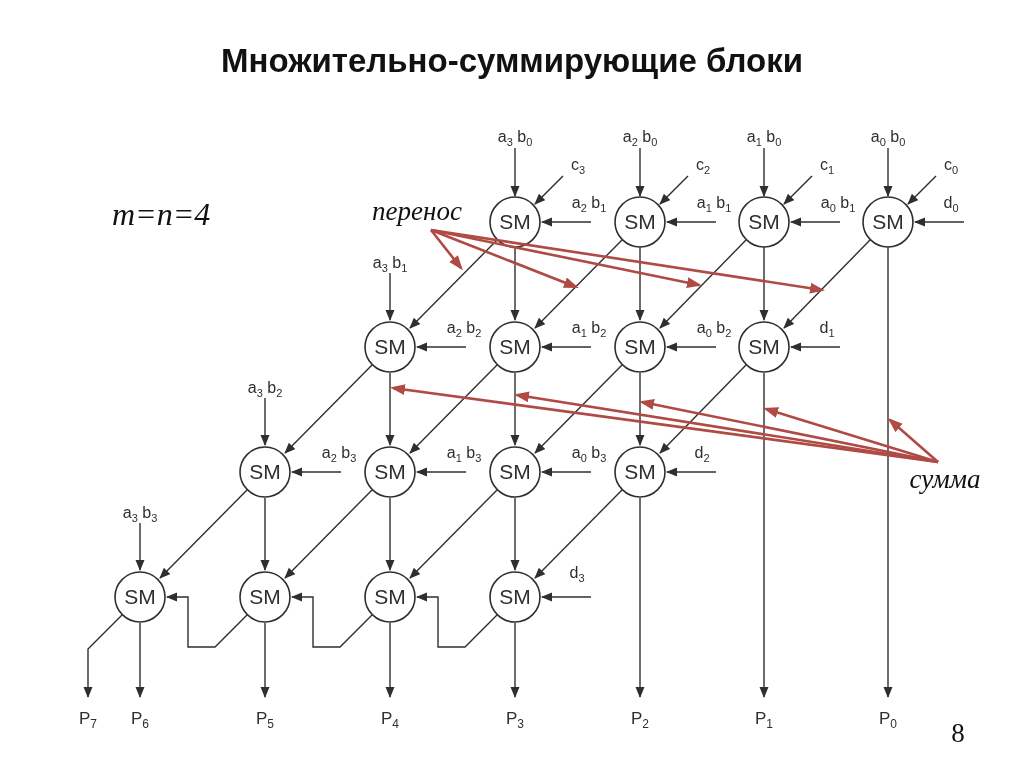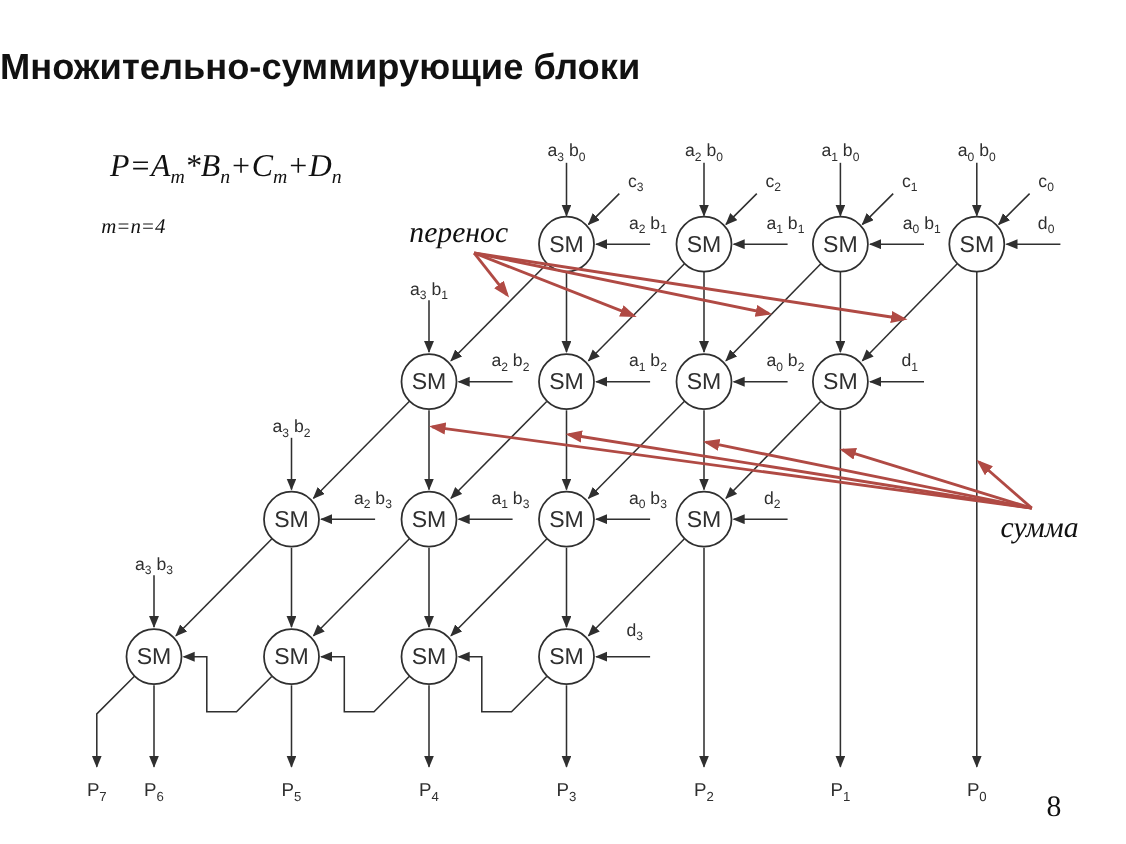--- a/index.html
+++ b/index.html
@@ -1,23 +1,23 @@
 <!DOCTYPE html>
 <html><head>
 <meta charset="utf-8">
 <style>
   html,body{margin:0;padding:0;background:#ffffff;}
   .slide{position:relative;width:1024px;height:767px;background:#ffffff;overflow:hidden;
          font-family:"Liberation Sans",sans-serif;color:#1c1c1c;}
   .slide svg{position:absolute;left:0;top:0;}
-  .title{position:absolute;top:42px;left:0;width:100%;
+  .title{position:absolute;top:42px;left:0;width:100%;text-align:center;
          font-weight:bold;font-size:33px;letter-spacing:0px;color:#111;}
   .math{font-family:"Liberation Serif",serif;font-style:italic;color:#111;}
   .f1{position:absolute;left:100px;top:135px;font-size:29px;}
-  .f2{position:absolute;left:92px;top:196px;font-size:19px;}
+  .f2{position:absolute;left:112px;top:196px;font-size:32px;}
   .carry-lab{position:absolute;left:417px;top:196px;transform:translateX(-50%);font-size:27px;}
   .sum-lab{position:absolute;left:945px;top:464px;transform:translateX(-50%);font-size:27px;text-align:center;}
   .pnum{position:absolute;left:958px;top:718px;transform:translateX(-50%);
         font-family:"Liberation Serif",serif;font-size:27px;font-style:normal;color:#111;}
   sub{font-size:62%;line-height:0;}
 </style>
 </head>
 <body>
 
 <div class="slide">
@@ -196,19 +196,18 @@
         <polyline points="431,230 822,290" fill="none" stroke="#b04a44" stroke-width="2.6" marker-end="url(#arrow-red)"></polyline>
         <polyline points="938,462 393,388" fill="none" stroke="#b04a44" stroke-width="2.6" marker-end="url(#arrow-red)"></polyline>
         <polyline points="938,462 517,395" fill="none" stroke="#b04a44" stroke-width="2.6" marker-end="url(#arrow-red)"></polyline>
         <polyline points="938,462 642,402" fill="none" stroke="#b04a44" stroke-width="2.6" marker-end="url(#arrow-red)"></polyline>
         <polyline points="938,462 766,409" fill="none" stroke="#b04a44" stroke-width="2.6" marker-end="url(#arrow-red)"></polyline>
         <polyline points="938,462 890,420" fill="none" stroke="#b04a44" stroke-width="2.6" marker-end="url(#arrow-red)"></polyline>
       </g>
   </svg>
 
   <div class="title">Множительно-суммирующие блоки</div>
-  <div class="math f1">P=A<sub>m</sub>*B<sub>n</sub>+C<sub>m</sub>+D<sub>n</sub></div>
   <div class="math f2">m=n=4</div>
   <div class="math carry-lab">перенос</div>
   <div class="math sum-lab">сумма</div>
   <div class="pnum">8</div>
 
 </div>
 
 </body></html>

